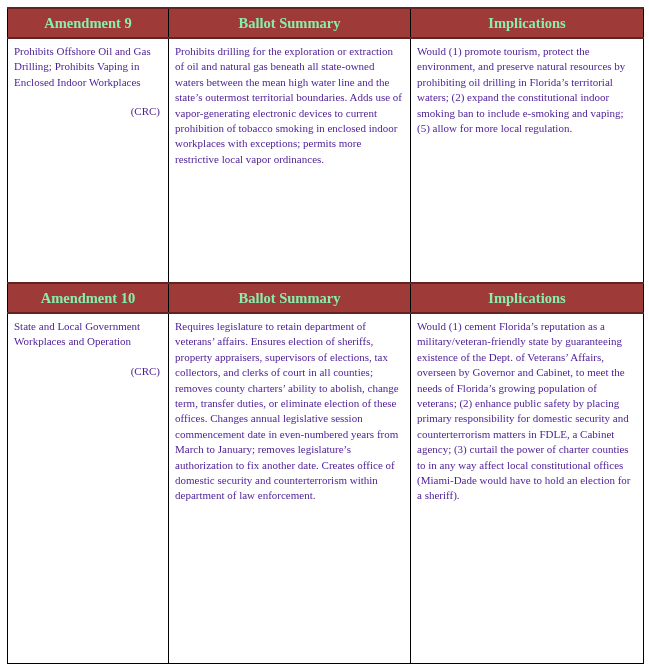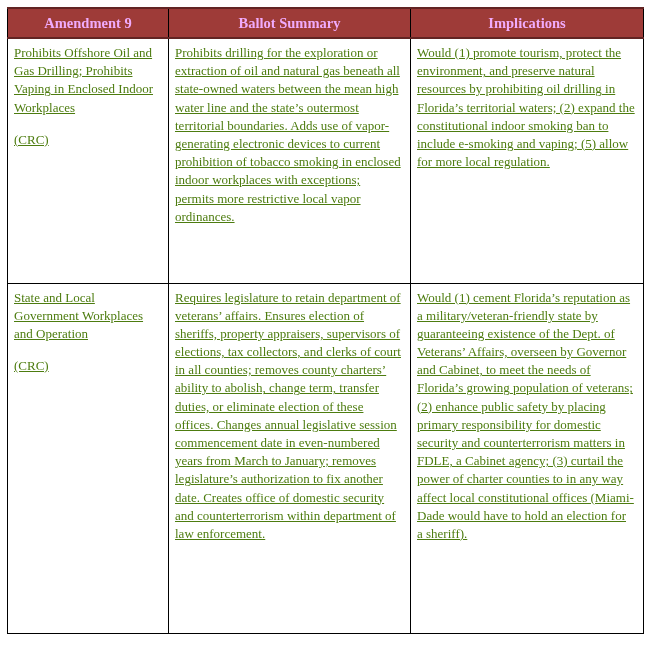--- a/index.html
+++ b/index.html
@@ -25,43 +25,42 @@
   }
   col.c1 { width: 161px; }
   col.c2 { width: 242px; }
   col.c3 { width: 233px; }
   th, td {
     border: 1px solid #000000;
     box-sizing: border-box;
   }
   tr.header-row th {
     background: #9e3b38;
-    color: #f0abfc;
+    color: #86efac;
     font-weight: bold;
     font-size: 14.5px;
     height: 30px;
     text-align: center;
     vertical-align: middle;
     border-top: 2px solid #622423;
     border-bottom: 2px solid #622423;
     padding: 0 4px;
   }
   tr.body-row td {
     vertical-align: top;
     padding: 5px 8px 5px 6px;
-    font-size: 13px;
+    font-size: 11px;
     line-height: 1.4;
-    color: #4d7c0f;
+    color: #4c1d95;
     text-align: left;
-    text-decoration: underline;
   }
   tr.body-row.r1 td { height: 245px; }
   tr.body-row.r2 td { height: 350px; }
   td p { margin: 0; }
-  td p.sponsor { margin-top: 14px; }
+  td p.sponsor { margin-top: 14px; text-align: right; }
 </style>
 </head>
 <body>
 
 <div class="page">
   <table class="amendments">
     <colgroup>
       <col class="c1">
         <col class="c2">
         <col class="c3">
@@ -77,20 +76,25 @@
           <p>Prohibits Offshore Oil and Gas Drilling; Prohibits Vaping in Enclosed Indoor Workplaces</p>
           <p class="sponsor">(CRC)</p>
         </td>
         <td>
           <p>Prohibits drilling for the exploration or extraction of oil and natural gas beneath all state-owned waters between the mean high water line and the state’s outermost territorial boundaries. Adds use of vapor-generating electronic devices to current prohibition of tobacco smoking in enclosed indoor workplaces with exceptions; permits more restrictive local vapor ordinances.</p>
         </td>
         <td>
           <p>Would (1) promote tourism, protect the environment, and preserve natural resources by prohibiting oil drilling in Florida’s territorial waters; (2) expand the constitutional indoor smoking ban to include e-smoking and vaping; (5) allow for more local regulation.</p>
         </td>
       </tr>
+      <tr class="header-row">
+        <th>Amendment 10</th>
+        <th>Ballot Summary</th>
+        <th>Implications</th>
+      </tr>
       <tr class="body-row r2">
         <td>
           <p>State and Local Government Workplaces and Operation</p>
           <p class="sponsor">(CRC)</p>
         </td>
         <td>
           <p>Requires legislature to retain department of veterans’ affairs. Ensures election of sheriffs, property appraisers, supervisors of elections, tax collectors, and clerks of court in all counties; removes county charters’ ability to abolish, change term, transfer duties, or eliminate election of these offices. Changes annual legislative session commencement date in even-numbered years from March to January; removes legislature’s authorization to fix another date. Creates office of domestic security and counterterrorism within department of law enforcement.</p>
         </td>
         <td>
           <p>Would (1) cement Florida’s reputation as a military/veteran-friendly state by guaranteeing existence of the Dept. of Veterans’ Affairs, overseen by Governor and Cabinet, to meet the needs of Florida’s growing population of veterans; (2) enhance public safety by placing primary responsibility for domestic security and counterterrorism matters in FDLE, a Cabinet agency; (3) curtail the power of charter counties to in any way affect local constitutional offices (Miami-Dade would have to hold an election for a sheriff).</p>

